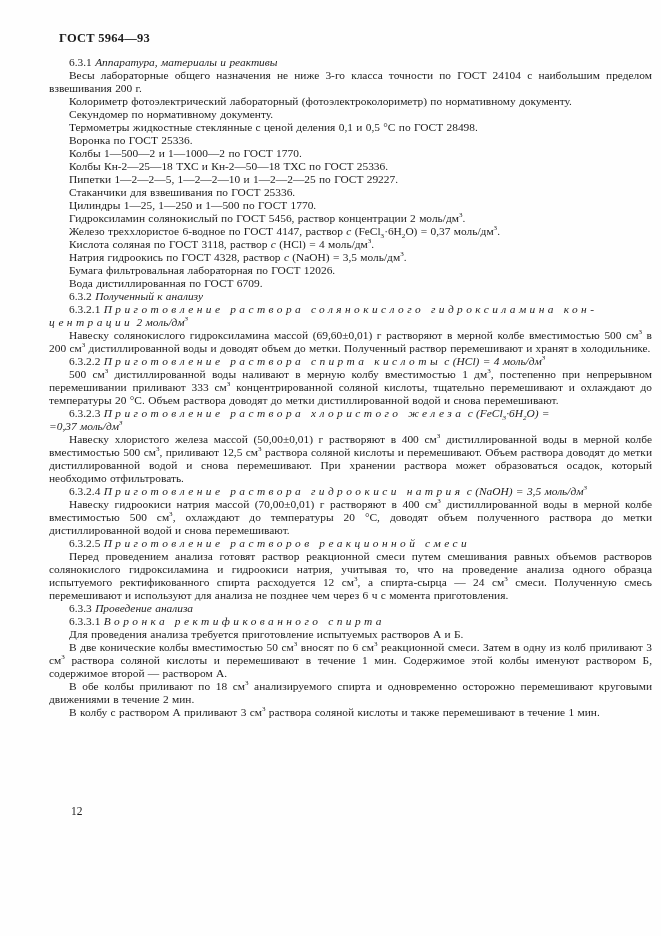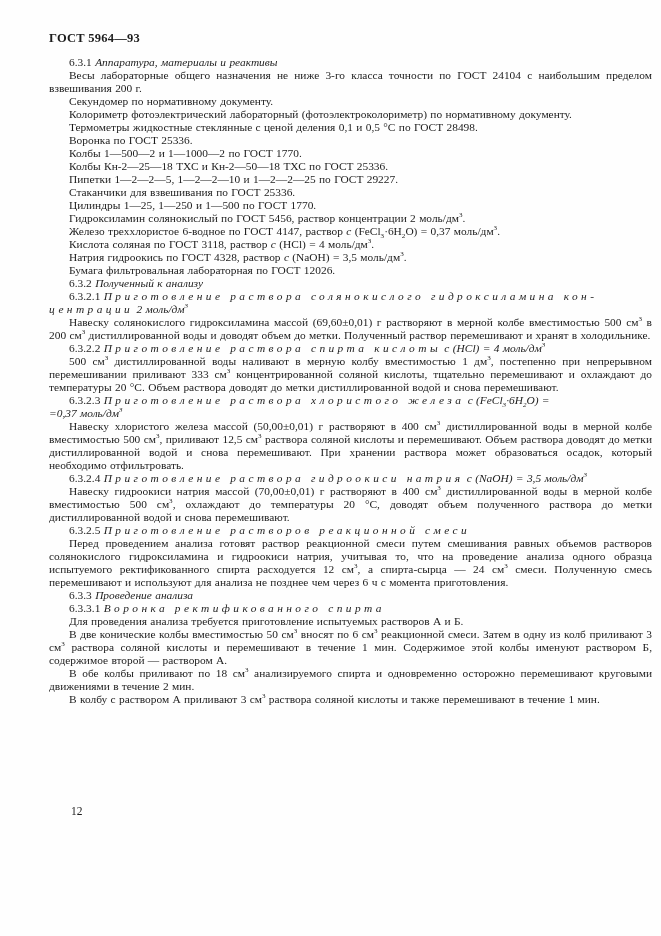--- a/index.html
+++ b/index.html
@@ -8,21 +8,21 @@
     width: 661px;
     height: 936px;
     box-sizing: border-box;
     background: #fefefe;
     padding: 31px 9px 0 49px;
     font-family: "Liberation Serif", "DejaVu Serif", serif;
     color: #1c1c1c;
     overflow: hidden;
   }
   .doc-header {
-    margin-left: 0;
+    margin-left: 10px;
     font-weight: 700;
     font-size: 12.5px;
     line-height: 14px;
     letter-spacing: 0.02em;
     margin-bottom: 11px;
   }
   .text-body { width: 603px; }
   .para {
     margin: 0;
     font-size: 11.4px;
@@ -45,34 +45,35 @@
 </style>
 </head>
 <body>
 
 <div class="page">
   <div class="doc-header">ГОСТ 5964—93</div>
 
   <div class="text-body">
       <p class="para">6.3.1 <span class="it">Аппаратура, материалы и реактивы</span></p>
       <p class="para">Весы лабораторные общего назначения не ниже 3-го класса точности по ГОСТ 24104 с наибольшим пределом взвешивания 200 г.</p>
+      <p class="para">Колориметр фотоэлектрический лабораторный (фотоэлектроколориметр) по нормативному документу.</p>
       <p class="para">Секундомер по нормативному документу.</p>
-      <p class="para">Колориметр фотоэлектрический лабораторный (фотоэлектроколориметр) по нормативному документу.</p>
       <p class="para">Термометры жидкостные стеклянные с ценой деления 0,1 и 0,5 °С по ГОСТ 28498.</p>
       <p class="para">Воронка по ГОСТ 25336.</p>
       <p class="para">Колбы 1—500—2 и 1—1000—2 по ГОСТ 1770.</p>
       <p class="para">Колбы Кн-2—25—18 ТХС и Кн-2—50—18 ТХС по ГОСТ 25336.</p>
       <p class="para">Пипетки 1—2—2—5, 1—2—2—10 и 1—2—2—25 по ГОСТ 29227.</p>
       <p class="para">Стаканчики для взвешивания по ГОСТ 25336.</p>
       <p class="para">Цилиндры 1—25, 1—250 и 1—500 по ГОСТ 1770.</p>
       <p class="para">Гидроксиламин солянокислый по ГОСТ 5456, раствор концентрации 2 моль/дм<sup>3</sup>.</p>
       <p class="para">Железо треххлористое 6-водное по ГОСТ 4147, раствор <span class="it">с</span> (FeCl<sub>3</sub>·6H<sub>2</sub>O) = 0,37 моль/дм<sup>3</sup>.</p>
       <p class="para">Кислота соляная по ГОСТ 3118, раствор <span class="it">с</span> (HCl) = 4 моль/дм<sup>3</sup>.</p>
       <p class="para">Натрия гидроокись по ГОСТ 4328, раствор <span class="it">с</span> (NaOH) = 3,5 моль/дм<sup>3</sup>.</p>
       <p class="para">Бумага фильтровальная лабораторная по ГОСТ 12026.</p>
+      <p class="para">Вода дистиллированная по ГОСТ 6709.</p>
       <p class="para">6.3.2 <span class="it">Полученный к анализу</span></p>
       <p class="para">6.3.2.1 <span class="it sp">Приготовление раствора солянокислого гидроксиламина кон-</span><br><span class="it sp">центрации</span><span class="it"> 2 моль/дм</span><sup class="it">3</sup></p>
       <p class="para">Навеску солянокислого гидроксиламина массой (69,60±0,01) г растворяют в мерной колбе вместимостью 500 см<sup>3</sup> в 200 см<sup>3</sup> дистиллированной воды и доводят объем до метки. Полученный раствор перемешивают и хранят в холодильнике.</p>
       <p class="para">6.3.2.2 <span class="it sp">Приготовление раствора спирта кислоты</span><span class="it"> с (HCl) = 4 моль/дм</span><sup class="it">3</sup></p>
       <p class="para">500 см<sup>3</sup> дистиллированной воды наливают в мерную колбу вместимостью 1 дм<sup>3</sup>, постепенно при непрерывном перемешивании приливают 333 см<sup>3</sup> концентрированной соляной кислоты, тщательно перемешивают и охлаждают до температуры 20 °С. Объем раствора доводят до метки дистиллированной водой и снова перемешивают.</p>
       <p class="para">6.3.2.3 <span class="it sp">Приготовление раствора хлористого железа</span><span class="it"> с (FeCl</span><sub class="it">3</sub><span class="it">·6H</span><sub class="it">2</sub><span class="it">O) =</span><br><span class="it">=0,37 моль/дм</span><sup class="it">3</sup></p>
       <p class="para">Навеску хлористого железа массой (50,00±0,01) г растворяют в 400 см<sup>3</sup> дистиллированной воды в мерной колбе вместимостью 500 см<sup>3</sup>, приливают 12,5 см<sup>3</sup> раствора соляной кислоты и перемешивают. Объем раствора доводят до метки дистиллированной водой и снова перемешивают. При хранении раствора может образоваться осадок, который необходимо отфильтровать.</p>
       <p class="para">6.3.2.4 <span class="it sp">Приготовление раствора гидроокиси натрия</span><span class="it"> с (NaOH) = 3,5 моль/дм</span><sup class="it">3</sup></p>
       <p class="para">Навеску гидроокиси натрия массой (70,00±0,01) г растворяют в 400 см<sup>3</sup> дистиллированной воды в мерной колбе вместимостью 500 см<sup>3</sup>, охлаждают до температуры 20 °С, доводят объем полученного раствора до метки дистиллированной водой и снова перемешивают.</p>
       <p class="para">6.3.2.5 <span class="it sp">Приготовление растворов реакционной смеси</span></p>

